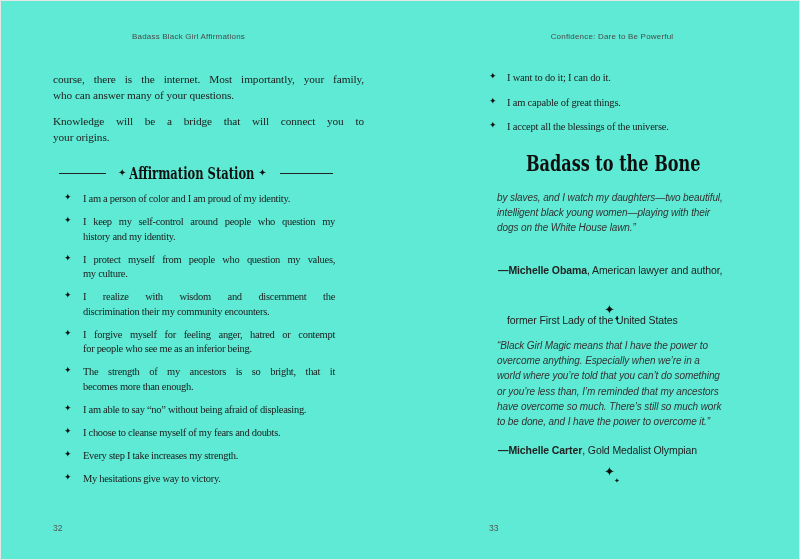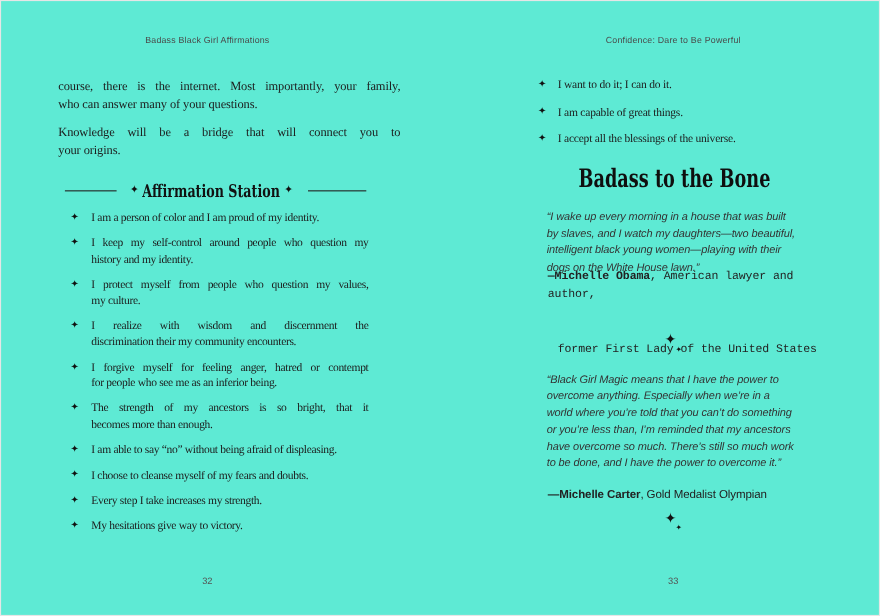--- a/index.html
+++ b/index.html
@@ -14,21 +14,21 @@
 
   .abs { position:absolute; }
 
   
   .running-head {
     font-family:"Liberation Sans", sans-serif; font-size:8px; color:#4a4a4a;
     text-align:center; letter-spacing:.2px;
   }
   .folio {
     font-family:"Liberation Sans", sans-serif; font-size:8.5px; color:#555;
-    text-align:center;
+    text-align:left;
   }
 
   
   .para {
     font-family:"Liberation Serif", serif; font-size:11.3px; line-height:16px;
     letter-spacing:-.1px; color:#1c1c1c;
   }
   .jline { text-align:justify; text-align-last:justify; }
   .jline:last-child { text-align:left; text-align-last:auto;font-family:Liberation Serif, serif; }
 
@@ -205,27 +205,26 @@
         <div class="b-text">I accept all the blessings of the universe.</div>
       </div>
     </div>
 
     <div class="abs" style="top:148px; left:88px; width:246px;">
       <div class="chapter-heading">Badass to the Bone</div>
     </div>
 
     <div class="abs quote" style="top:189px; left:96px;">
 
-    <div class="qline">“I wake up every morning in a house that was built</div>
         <div class="qline">by slaves, and I watch my daughters—two beautiful,</div>
         <div class="qline">intelligent black young women—playing with their</div>
         <div class="qline">dogs on the White House lawn.”</div>
       </div>
 
-    <div class="abs attr" style="top:243px; left:97px; width:250px;font-family:Liberation Mono, monospace;">
+    <div class="abs attr" style="top:261px; left:97px; width:250px;">
       <div><span class="attr-name">—Michelle Obama</span><span>, American lawyer and author,</span></div>
       <div class="attr-line2">former First Lady of the United States</div>
     </div>
 
     <div class="abs ornament" style="top:299px; left:88px; width:246px;">
       <span class="orn-big">✦</span><span class="orn-sm">✦</span>
     </div>
 
     <div class="abs quote" style="top:337px; left:96px;">
 

